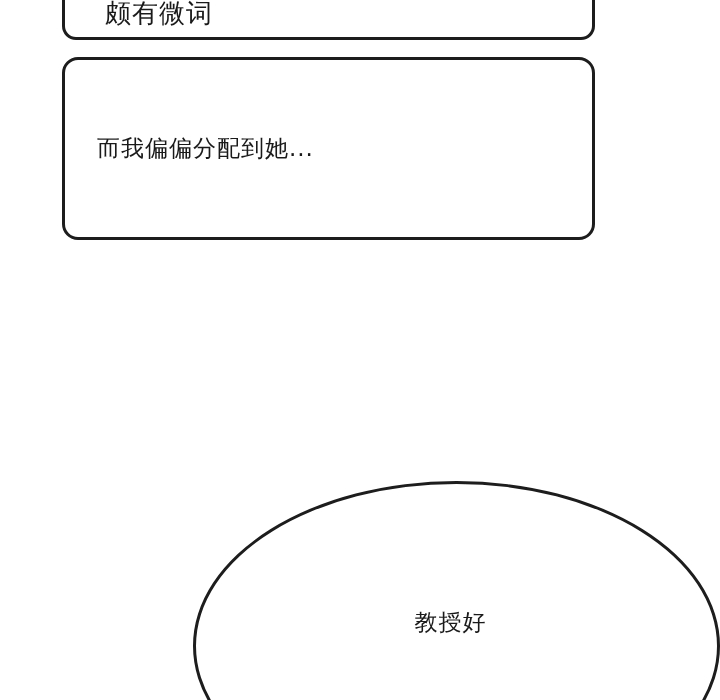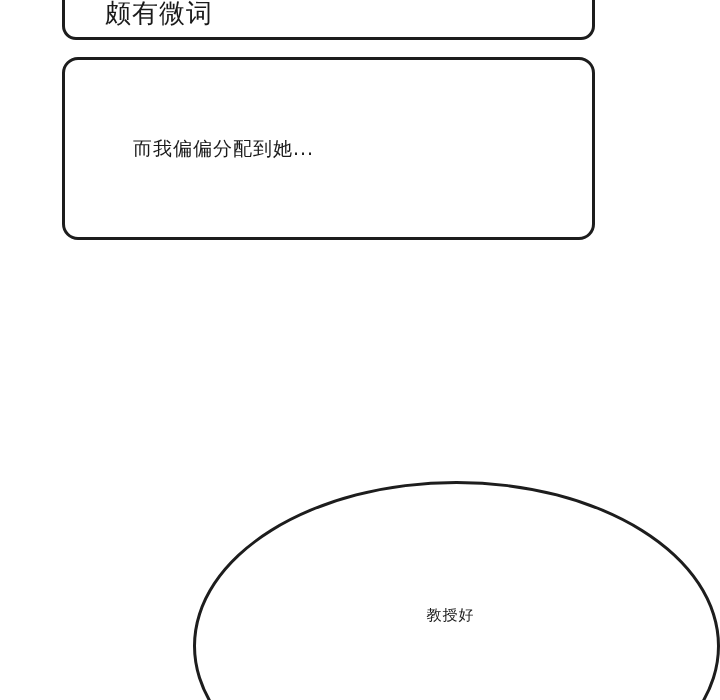--- a/index.html
+++ b/index.html
@@ -48,45 +48,44 @@
     top: 57px;
     width: 533px;
     height: 183px;
     border-radius: 16px;
     display: flex;
     align-items: center;
     justify-content: flex-start;
   }
   .bubble-second .txt {
     padding-left: 32px;
-    font-size: 19px;
+    font-size: 23px;
     letter-spacing: 1px;
     line-height: 1.5;
-    margin-left: 36px;
   }
 
   
   .bubble-oval {
     position: absolute;
     left: 193px;
     top: 481px;
     width: 527px;
     height: 330px;
     border: 3px solid #1d1d1d;
     border-radius: 50% / 50%;
     box-sizing: border-box;
     background: #ffffff;
   }
   .bubble-oval .otxt {
     position: absolute;
     left: 0;
     right: 12px;
     top: 118px;
     text-align: center;
-    font-size: 15px;
+    font-size: 23px;
     letter-spacing: 1px;
     line-height: 1.75;
   }
   .otxt .line {
     display: block;
   }
 </style>
 </head>
 <body>
 

